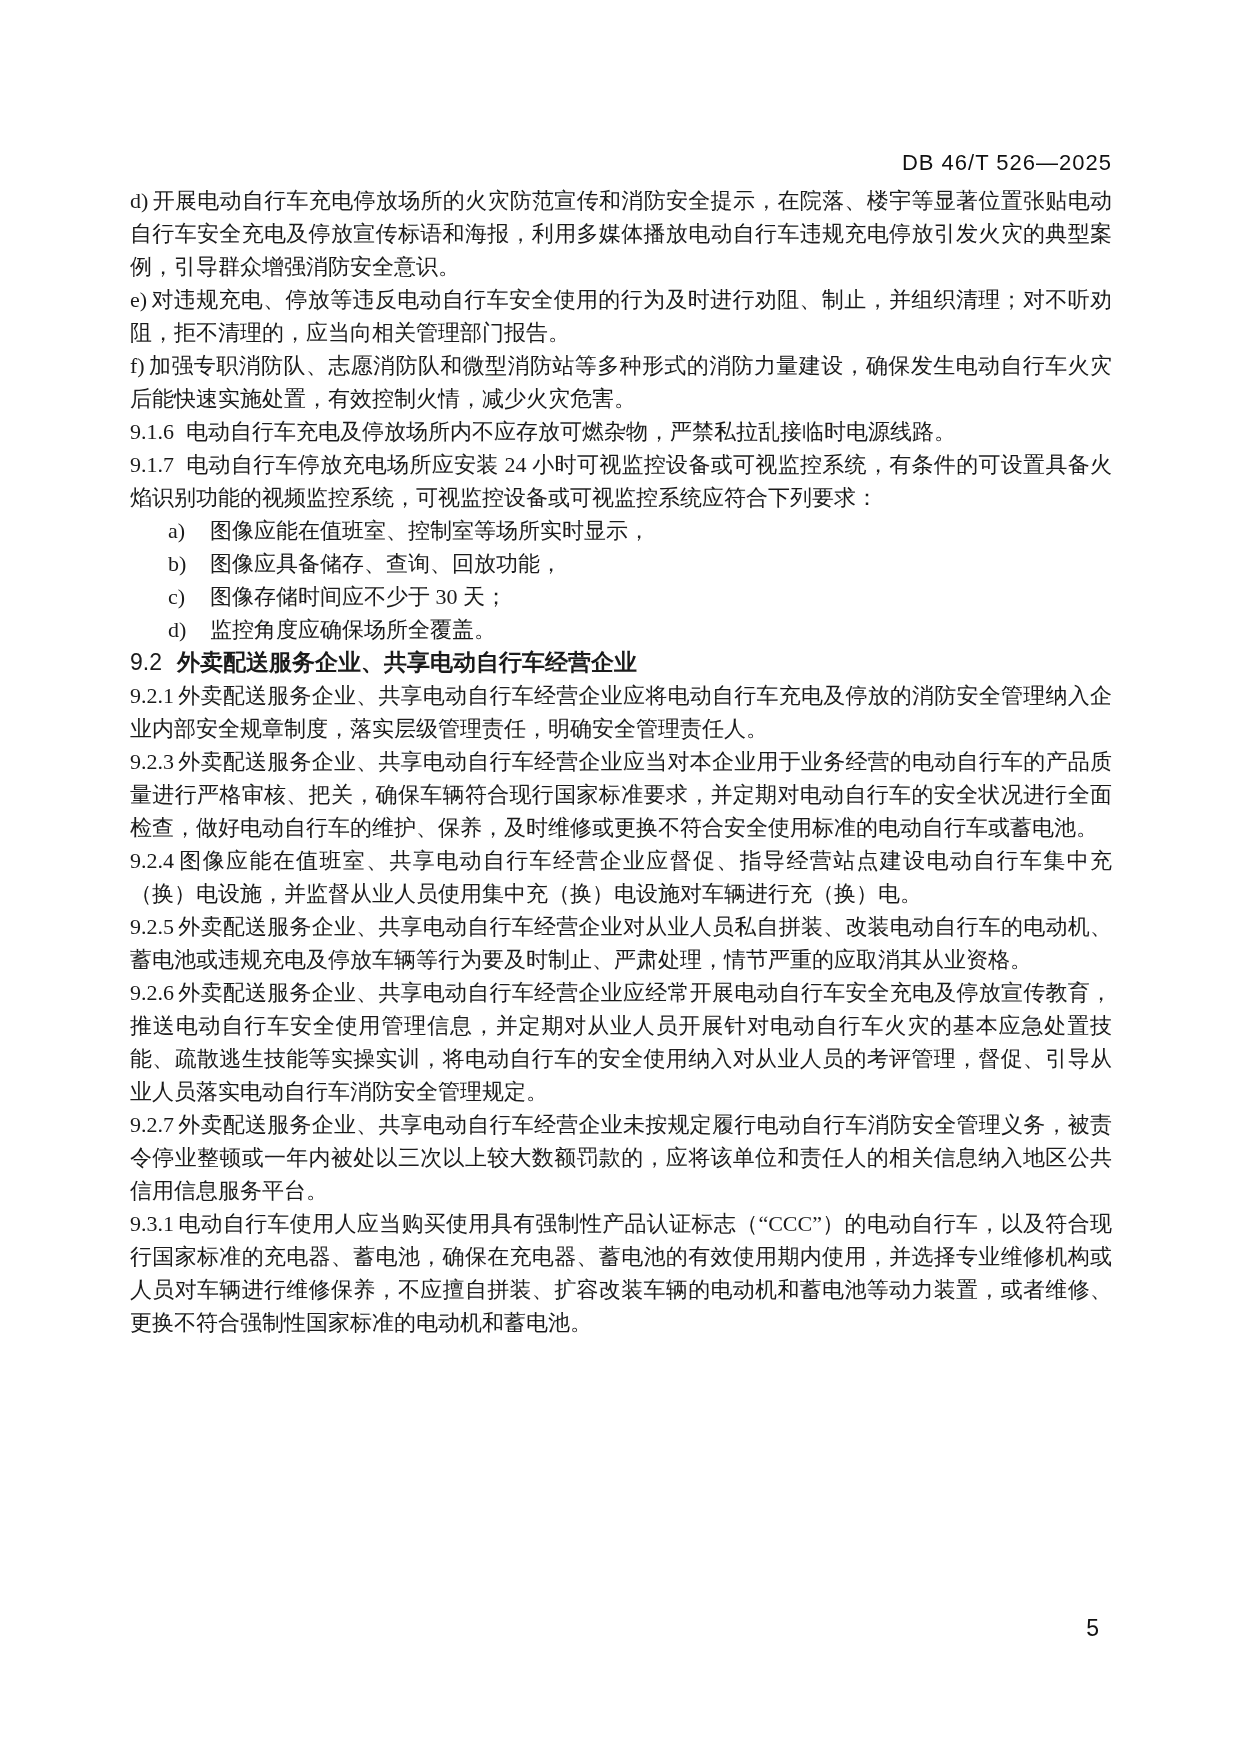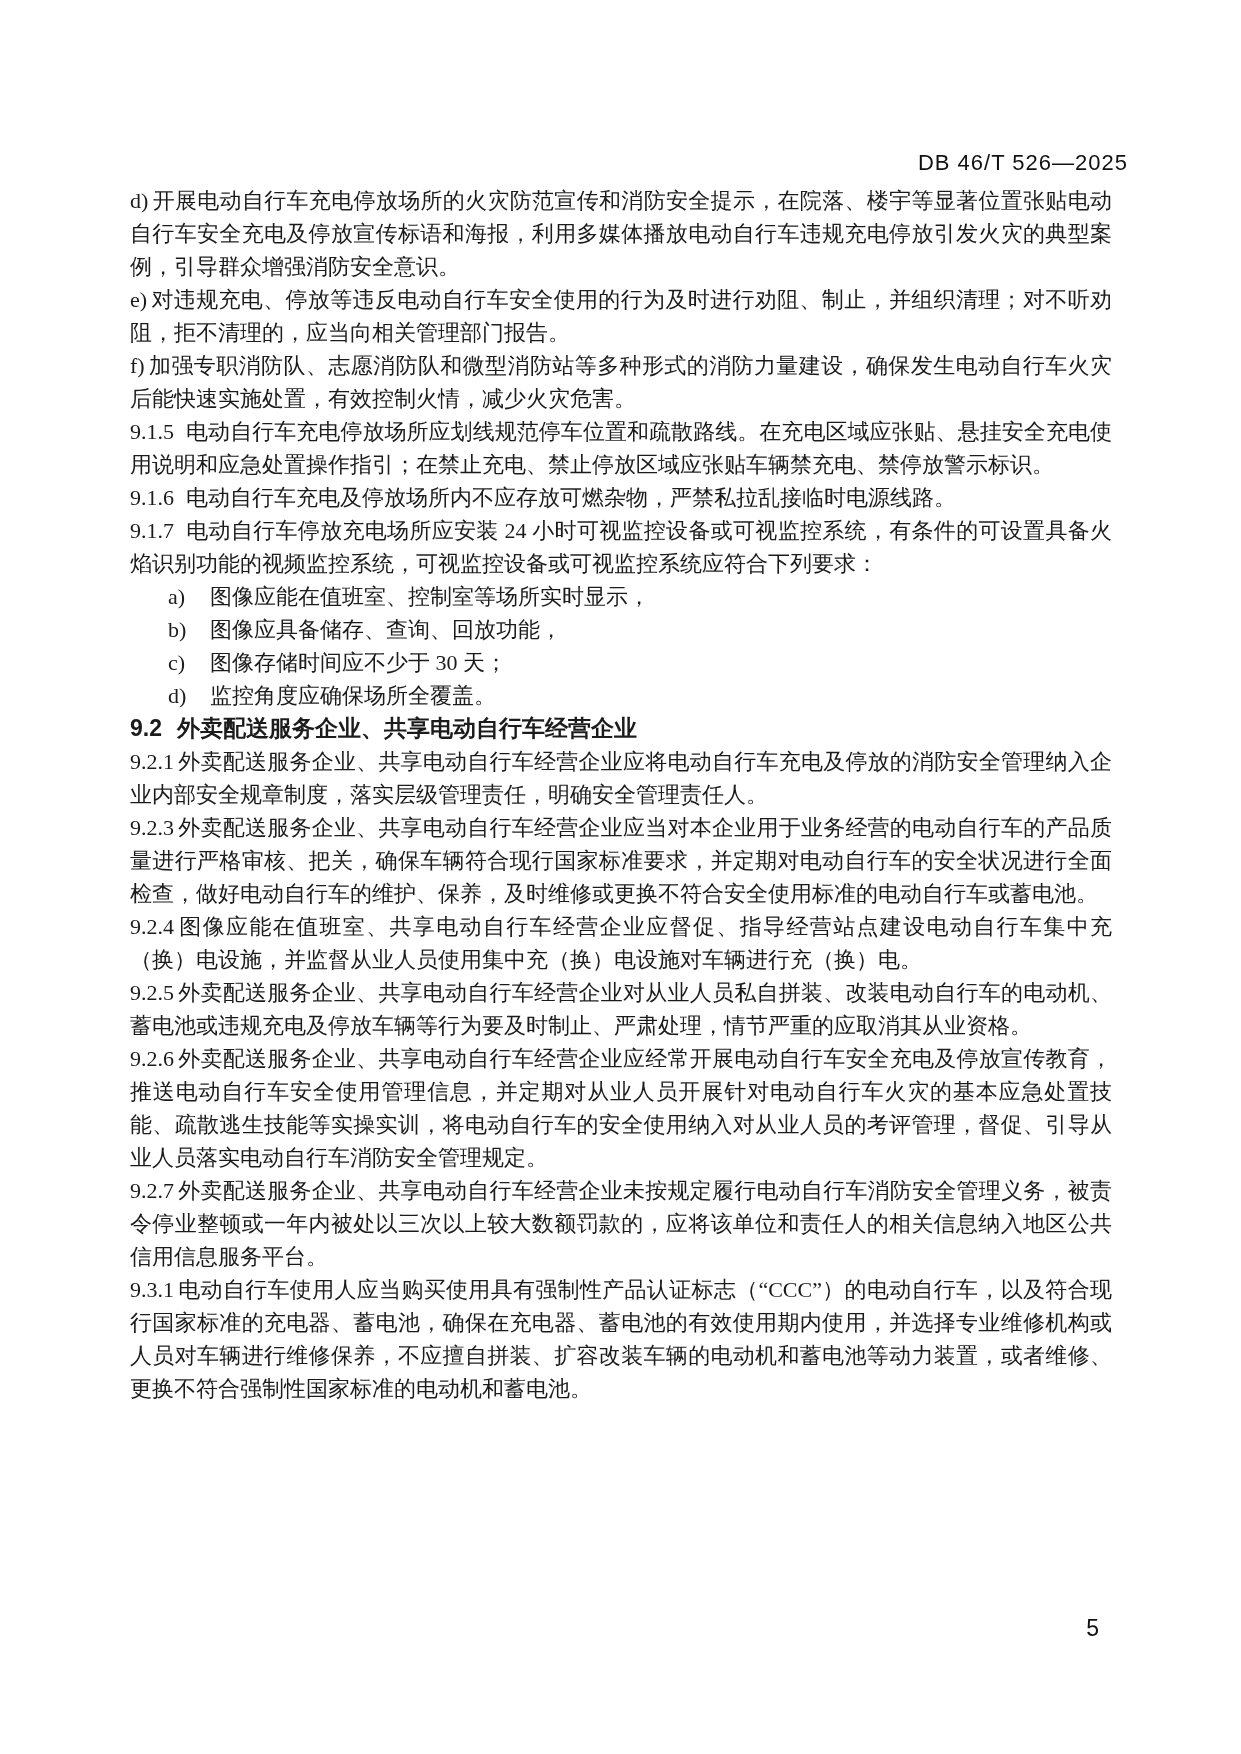--- a/index.html
+++ b/index.html
@@ -8,21 +8,21 @@
     background: #ffffff;
     color: #1b1b1b;
     font-family: "Liberation Serif", serif;
     position: relative;
     overflow: hidden;
   }
   .page { position: absolute; inset: 0; }
 
   .doc-header {
     position: absolute;
-    top: 150px; left: 146px; width: 982px;
+    top: 150px; left: 130px; width: 982px;
     text-align: right;
     font-family: "Liberation Sans", sans-serif;
     font-size: 22px;
     letter-spacing: 1px;
     color: #111;
   }
 
   .content {
     position: absolute;
     top: 184px; left: 130px; width: 982px;
@@ -45,21 +45,21 @@
   .req-item .req-text { flex: 1; }
 
   .section-heading {
     margin-top: 30px;
     margin-bottom: 10px;
     font-family: "Liberation Sans", sans-serif;
     font-weight: bold;
     font-size: 23px;
     text-align: left;
   }
-  .section-heading .h-num { margin-right: 15px; font-weight: bold; }
+  .section-heading .h-num { margin-right: 15px; font-weight: normal; }
 
   .page-number {
     position: absolute;
     right: 142px; bottom: 112px;
     font-family: "Liberation Sans", sans-serif;
     font-size: 23px;
     color: #111;
   }
 </style>
 </head>
@@ -74,23 +74,20 @@
     <p class="lp">
       <span class="lp-label">d)</span><span>开展电动自行车充电停放场所的火灾防范宣传和消防安全提示，在院落、楼宇等显著位置张贴电动自行车安全充电及停放宣传标语和海报，利用多媒体播放电动自行车违规充电停放引发火灾的典型案例，引导群众增强消防安全意识。</span>
     </p>
     <p class="lp">
       <span class="lp-label">e)</span><span>对违规充电、停放等违反电动自行车安全使用的行为及时进行劝阻、制止，并组织清理；对不听劝阻，拒不清理的，应当向相关管理部门报告。</span>
     </p>
     <p class="lp">
       <span class="lp-label">f)</span><span>加强专职消防队、志愿消防队和微型消防站等多种形式的消防力量建设，确保发生电动自行车火灾后能快速实施处置，有效控制火情，减少火灾危害。</span>
     </p>
 
-    <p class="clause">
-      <span class="clause-num">9.1.5</span><span>电动自行车充电停放场所应划线规范停车位置和疏散路线。在充电区域应张贴、悬挂安全充电使用说明和应急处置操作指引；在禁止充电、禁止停放区域应张贴车辆禁充电、禁停放警示标识。</span>
-    </p>
     <p class="clause">
       <span class="clause-num">9.1.6</span><span>电动自行车充电及停放场所内不应存放可燃杂物，严禁私拉乱接临时电源线路。</span>
     </p>
     <p class="clause">
       <span class="clause-num">9.1.7</span><span>电动自行车停放充电场所应安装 24 小时可视监控设备或可视监控系统，有条件的可设置具备火焰识别功能的视频监控系统，可视监控设备或可视监控系统应符合下列要求：</span>
     </p>
 
     <div class="req-list">
       <div class="req-item">
         <span class="req-label">a)</span>

